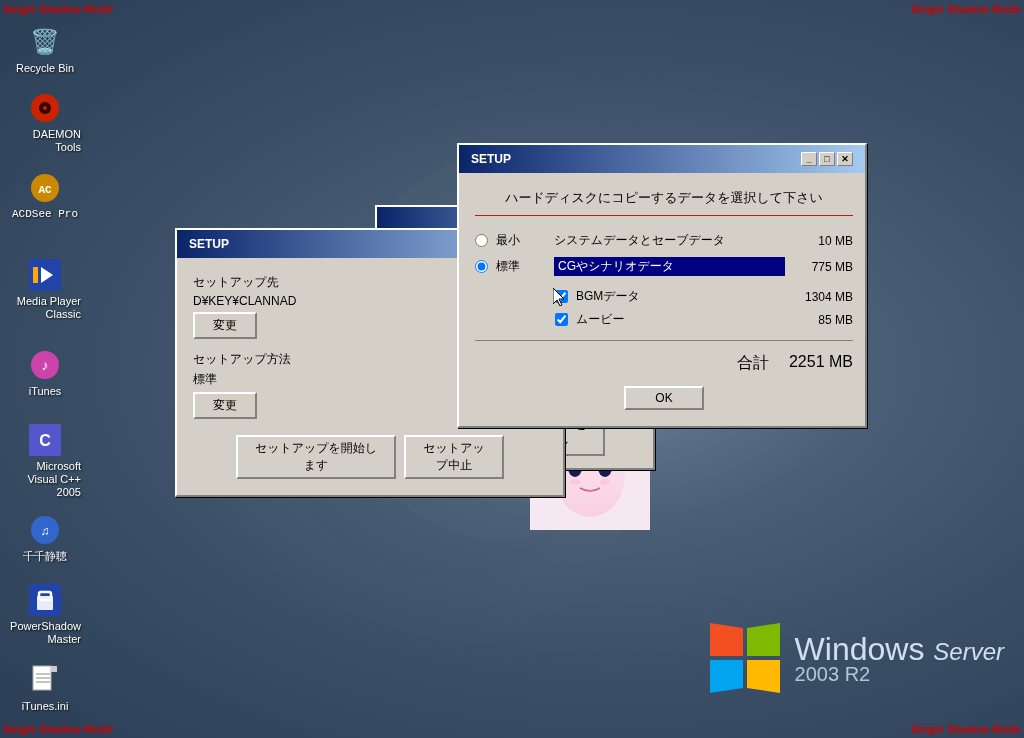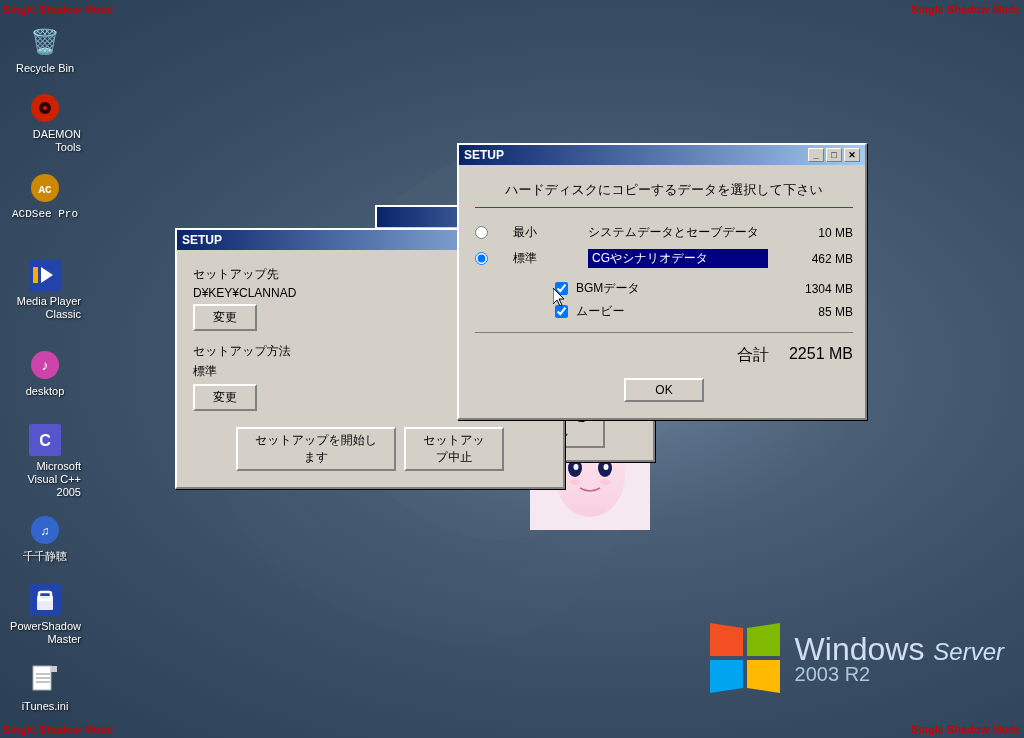--- a/index.html
+++ b/index.html
@@ -81,25 +81,25 @@
       border-color: #ffffff #808080 #808080 #ffffff;
       box-shadow: 1px 1px 0 #000;
       font-size: 12px;
     }
 
     .dialog-titlebar {
       background: linear-gradient(to right, #0a246a, #a6caf0);
       color: white;
       font-size: 12px;
       font-weight: bold;
-      padding: 3px 5px;
+      padding: 3px 12px;
       display: flex;
       align-items: center;
       justify-content: space-between;
-      height: 20px;
+      height: 28px;
     }
 
     .dialog-titlebar-buttons {
       display: flex;
       gap: 2px;
     }
 
     .titlebar-btn {
       width: 16px;
       height: 14px;
@@ -151,21 +151,21 @@
 
     .radio-group {
       display: flex;
       flex-direction: column;
       gap: 8px;
     }
 
     .radio-row {
       display: flex;
       align-items: center;
-      gap: 25px;
+      gap: 8px;
     }
 
     .radio-row input[type="radio"] {
       margin: 0;
     }
 
     .radio-label-main {
       width: 50px;
       font-size: 12px;
     }
@@ -369,21 +369,21 @@
     <div class="icon-label">Media Player Classic</div>
   </div>
 
   <div class="desktop-icon" style="left:5px; top:345px;">
     <div class="icon-img">
       <svg width="32" height="32" viewBox="0 0 32 32">
         <circle cx="16" cy="16" r="14" fill="#cc44aa"></circle>
         <text x="16" y="21" text-anchor="middle" fill="white" font-size="14">♪</text>
       </svg>
     </div>
-    <div class="icon-label">desktop</div>
+    <div class="icon-label">iTunes</div>
   </div>
 
   <div class="desktop-icon" style="left:5px; top:420px;">
     <div class="icon-img">
       <svg width="32" height="32" viewBox="0 0 32 32">
         <rect width="32" height="32" fill="#5555cc" rx="2"></rect>
         <text x="16" y="22" text-anchor="middle" fill="white" font-size="16" font-weight="bold">C</text>
       </svg>
     </div>
     <div class="icon-label">Microsoft Visual C++ 2005</div>
@@ -527,21 +527,21 @@
           <input type="radio" name="install-type" id="min-radio" style="">
           <label for="min-radio" class="radio-label-main">最小</label>
           <span class="radio-label-desc">システムデータとセーブデータ</span>
           <span class="radio-size">10 MB</span>
         </div>
 
         <div class="radio-row">
           <input type="radio" name="install-type" id="std-radio" checked="" style="">
           <label for="std-radio" class="radio-label-main">標準</label>
           <span class="radio-label-desc highlighted">CGやシナリオデータ</span>
-          <span class="radio-size">462 MB</span>
+          <span class="radio-size">775 MB</span>
         </div>
 
         <div class="sub-options">
           <div class="checkbox-row">
             <input type="checkbox" id="bg-check" checked="" style="">
             <label for="bg-check" class="checkbox-label">BGMデータ</label>
             <span class="checkbox-size">1304 MB</span>
           </div>
           <div class="checkbox-row">
             <input type="checkbox" id="movie-check" checked="" style="">

